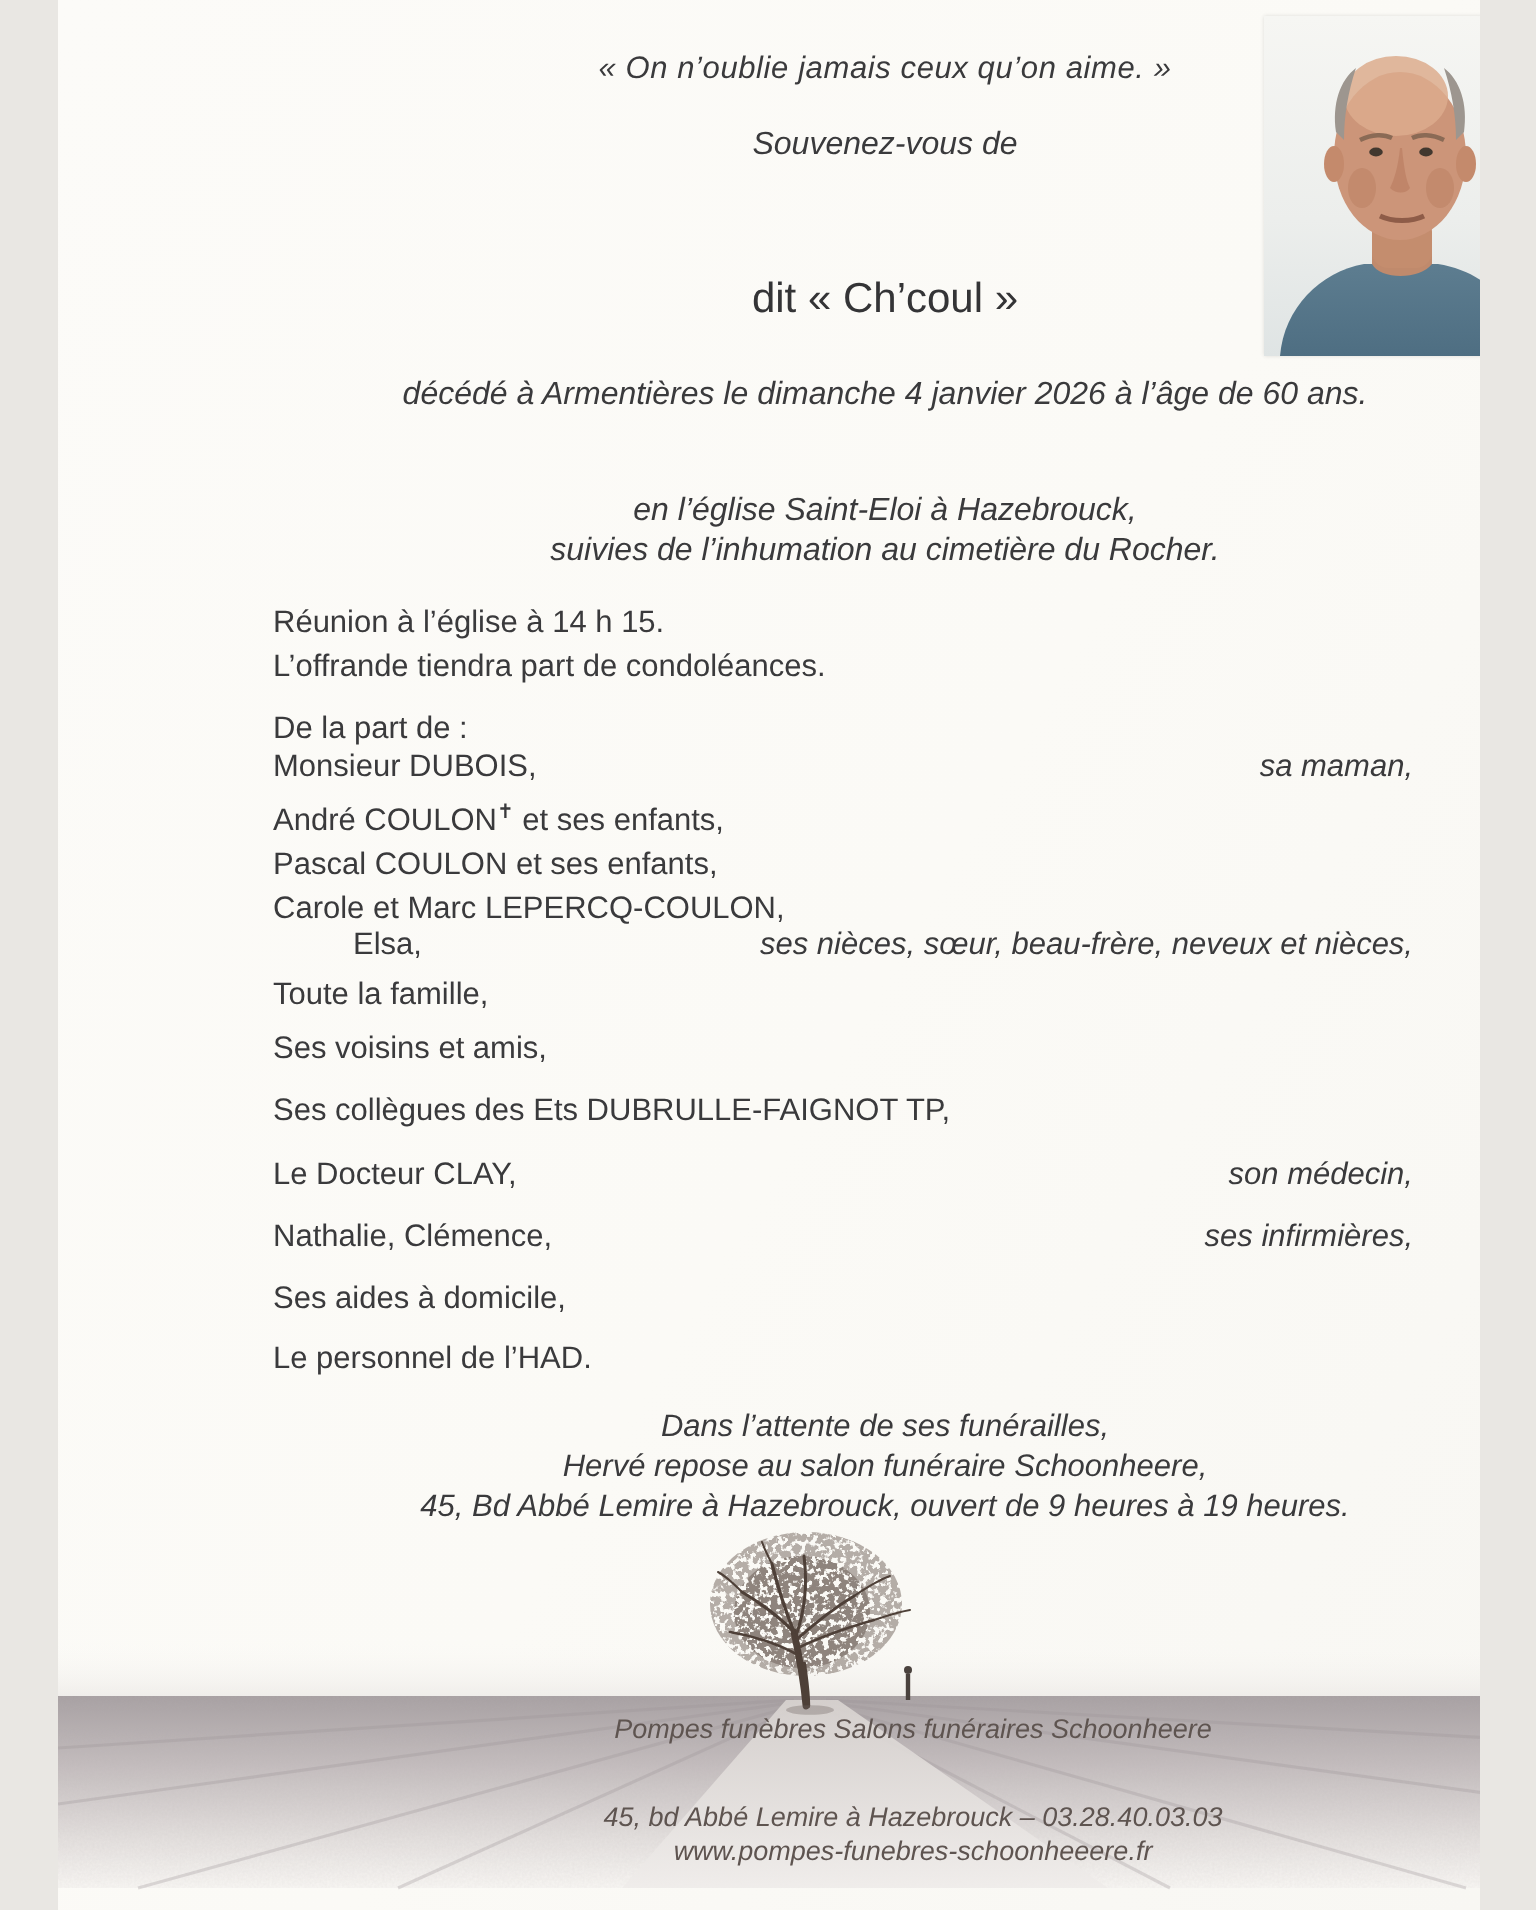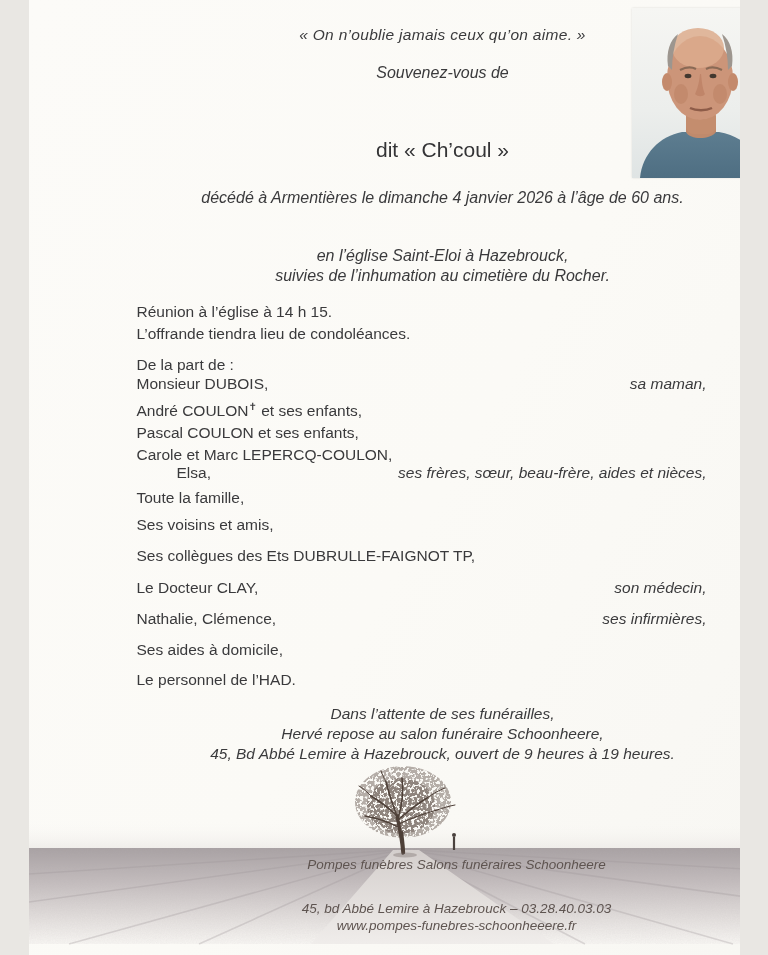--- a/index.html
+++ b/index.html
@@ -87,32 +87,32 @@
       <ellipse cx="49" cy="86" rx="7" ry="10" fill="#b97f61" opacity=".5"></ellipse>
       <ellipse cx="88" cy="86" rx="7" ry="10" fill="#b97f61" opacity=".5"></ellipse>
     </svg>
   </div>
 
   <div class="cline death">décédé à Armentières le dimanche 4 janvier 2026 à l’âge de 60 ans.</div>
   <div class="cline fun2">en l’église Saint-Eloi à Hazebrouck,</div>
   <div class="cline fun3">suivies de l’inhumation au cimetière du Rocher.</div>
 
   <div class="lline" style="top:303px">Réunion à l’église à 14 h 15.</div>
-  <div class="lline" style="top:325px">L’offrande tiendra lieu de condoléances.</div>
+  <div class="lline" style="top:325px">L’offrande tiendra part de condoléances.</div>
 
   <div class="lline" style="top:356px">De la part de :</div>
 
   <div class="lline" style="top:375px">Monsieur DUBOIS,</div>
   <div class="rlabel" style="top:375px">sa maman,</div>
 
   <div class="lline" style="top:402px"><span>André COULON</span><sup class="cross">✝</sup><span> et ses enfants,</span></div>
   <div class="lline" style="top:424px">Pascal COULON et ses enfants,</div>
   <div class="lline" style="top:446px">Carole et Marc LEPERCQ-COULON,</div>
   <div class="lline indent" style="top:464px">Elsa,</div>
-  <div class="rlabel" style="top:464px">ses frères, sœur, beau-frère, aides et nièces,</div>
+  <div class="rlabel" style="top:464px">ses nièces, sœur, beau-frère, neveux et nièces,</div>
 
   <div class="lline" style="top:489px">Toute la famille,</div>
   <div class="lline" style="top:516px">Ses voisins et amis,</div>
   <div class="lline" style="top:547px">Ses collègues des Ets DUBRULLE-FAIGNOT TP,</div>
   <div class="lline" style="top:579px">Le Docteur CLAY,</div>
   <div class="rlabel" style="top:579px">son médecin,</div>
   <div class="lline" style="top:610px">Nathalie, Clémence,</div>
   <div class="rlabel" style="top:610px">ses infirmières,</div>
   <div class="lline" style="top:641px">Ses aides à domicile,</div>
   <div class="lline" style="top:671px">Le personnel de l’HAD.</div>

